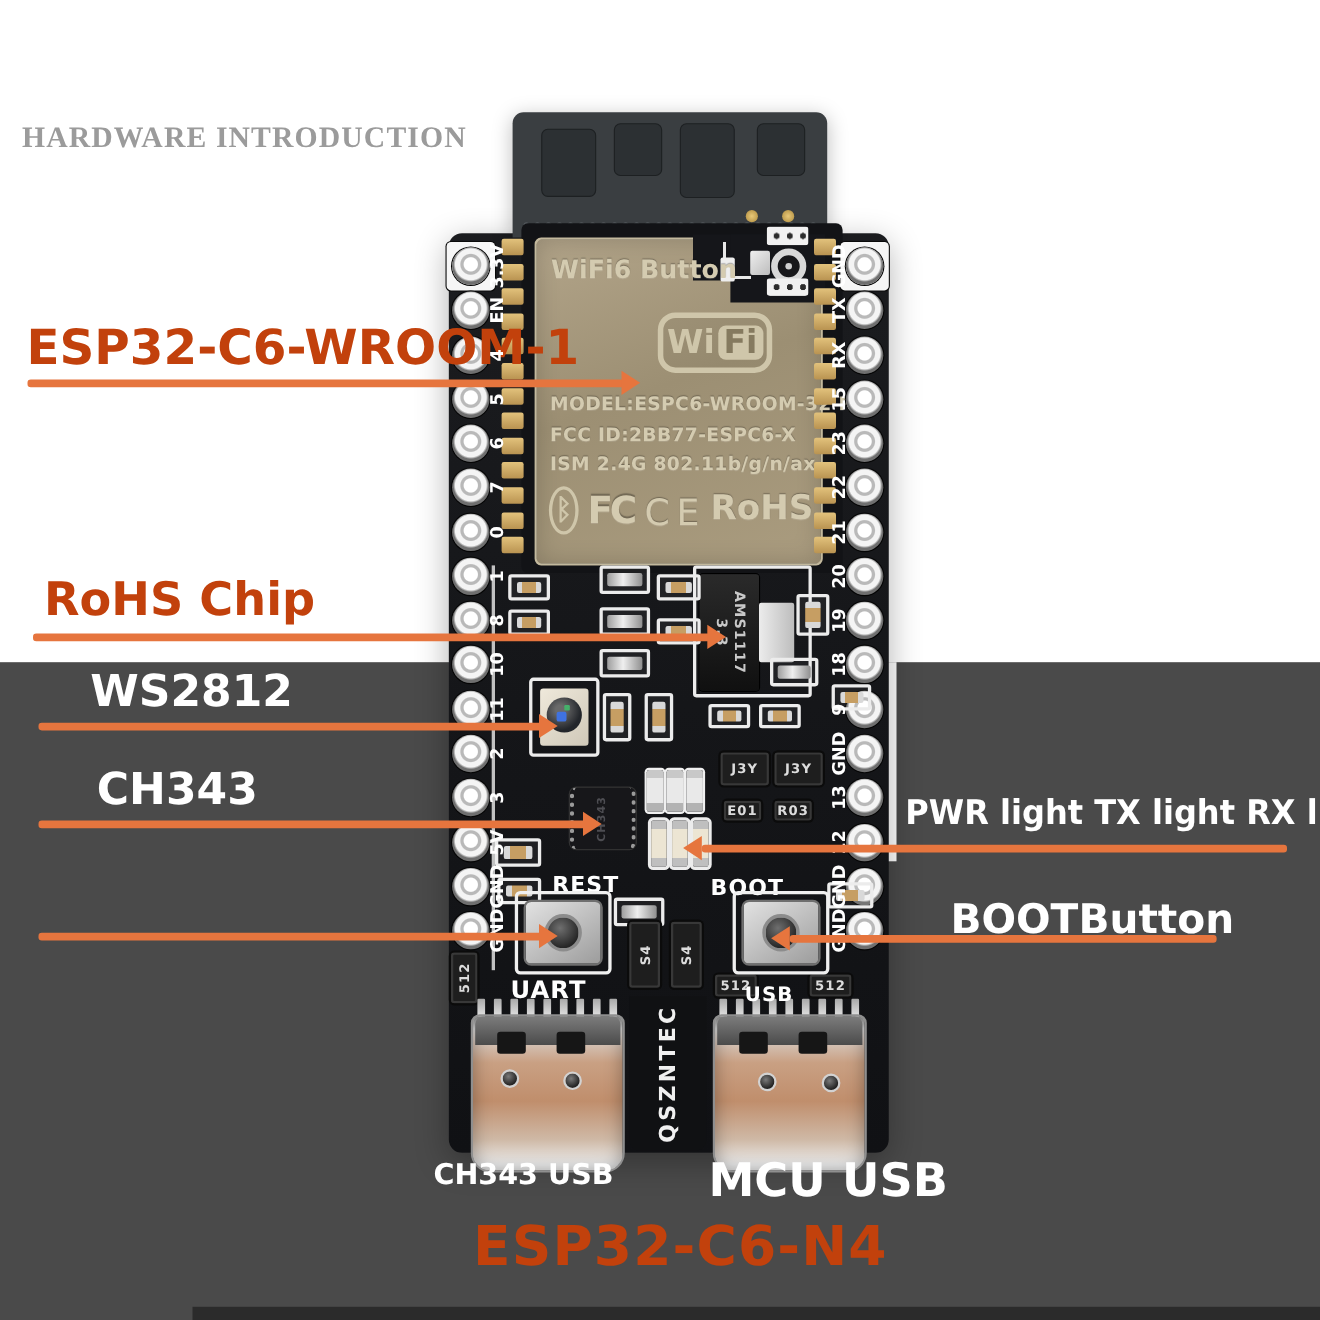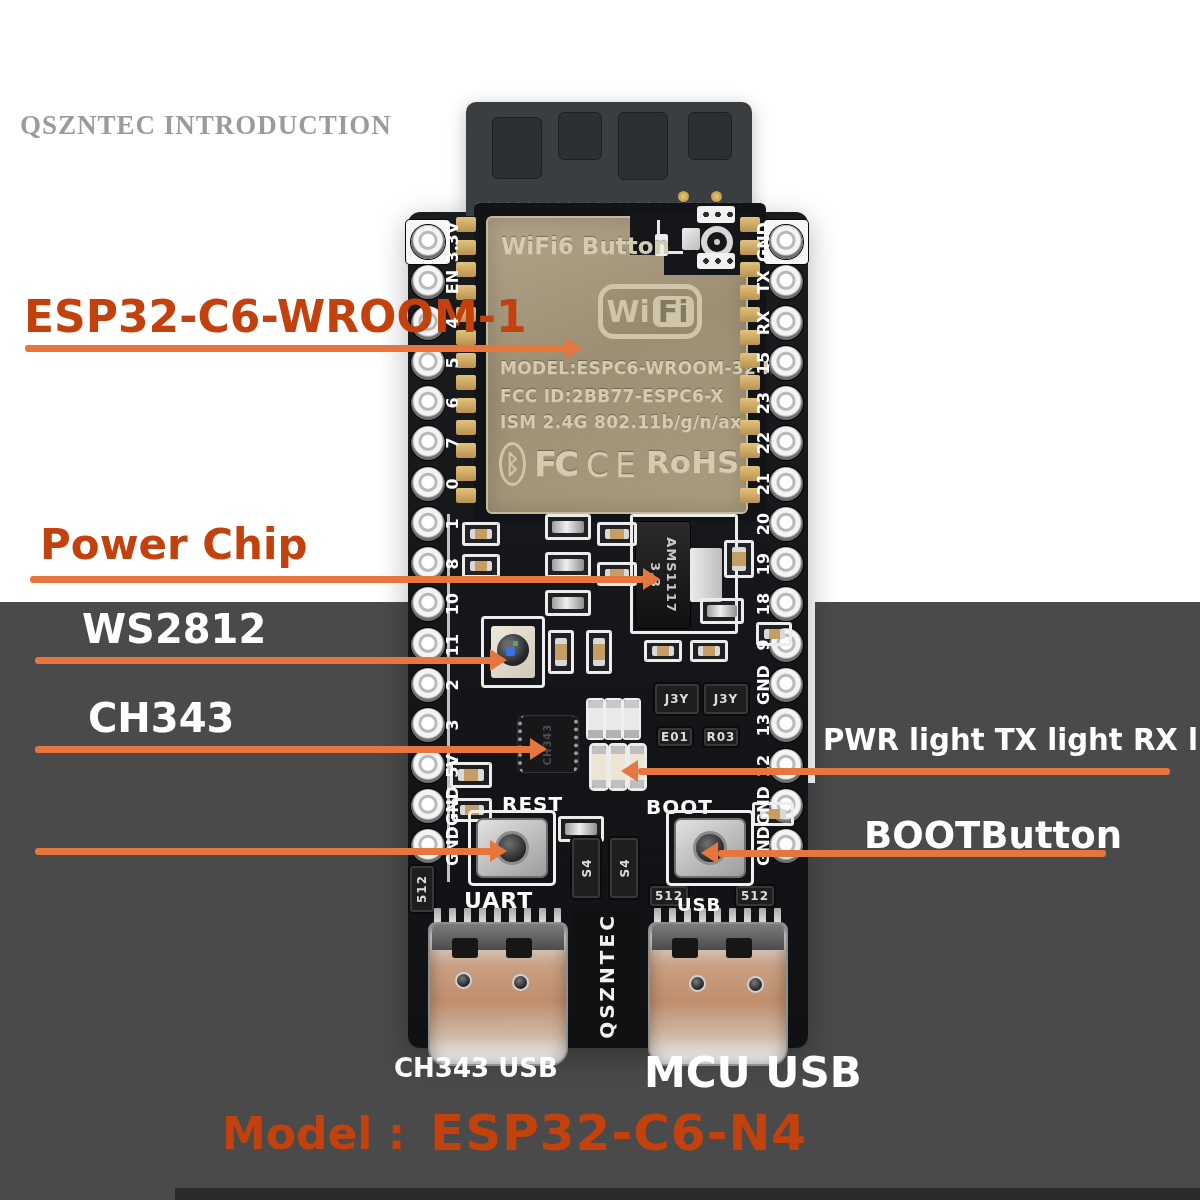--- a/index.html
+++ b/index.html
@@ -133,21 +133,21 @@
 </style>
 </head>
 <body>
 
 <div id="stage" style="--accent: #e6753e; --band: #4a4a4a;">
 
   <div class="band"></div>
   <div class="band-strip"></div>
   <div class="sliver"></div>
 
-  <div class="hw-title">QSZNTEC INTRODUCTION</div>
+  <div class="hw-title">HARDWARE INTRODUCTION</div>
 
   <div class="pcb"></div>
 
   <div class="tower"></div>
   <div class="meander" style="left:492px;top:117px;width:50px;height:62px;"></div>
   <div class="meander" style="left:558px;top:112px;width:44px;height:48px;"></div>
   <div class="meander" style="left:618px;top:112px;width:50px;height:68px;"></div>
   <div class="meander" style="left:688px;top:112px;width:44px;height:48px;"></div>
   <div class="via-dots"></div>
 
@@ -445,22 +445,21 @@
   <div class="aline" style="left:35px;top:848px;width:458px;"></div>
   <div class="ahead r" style="left:490px;top:840px;"></div>
 
   <div class="aline" style="left:638px;top:768px;width:532px;"></div>
   <div class="ahead l" style="left:621px;top:760px;"></div>
 
   <div class="aline" style="left:718px;top:850px;width:388px;"></div>
   <div class="ahead l" style="left:701px;top:842px;"></div>
 
   <div class="lbl dark" style="left:24px;top:293px;font-size:44px;">ESP32-C6-WROOM-1</div>
-  <div class="lbl dark" style="left:40px;top:522px;font-size:42px;">Power Chip</div>
+  <div class="lbl dark" style="left:40px;top:522px;font-size:42px;">RoHS Chip</div>
   <div class="lbl light" style="left:82px;top:607px;font-size:40px;">WS2812</div>
   <div class="lbl light" style="left:88px;top:696px;font-size:40px;">CH343</div>
   <div class="lbl light" style="left:823px;top:722px;font-size:31px;transform:scaleX(.94);transform-origin:left;">PWR light TX light RX light</div>
   <div class="lbl light" style="left:864px;top:816px;font-size:37px;">BOOTButton</div>
   <div class="lbl light" style="left:394px;top:1054px;font-size:26px;">CH343 USB</div>
   <div class="lbl light" style="left:644px;top:1050px;font-size:42px;">MCU USB</div>
-  <div class="lbl dark" style="left:222px;top:1110px;font-size:44px;">Model :</div>
   <div class="lbl dark" style="left:430px;top:1106px;font-size:50px;letter-spacing:1px;">ESP32-C6-N4</div>
 </div>
 
 </body></html>

